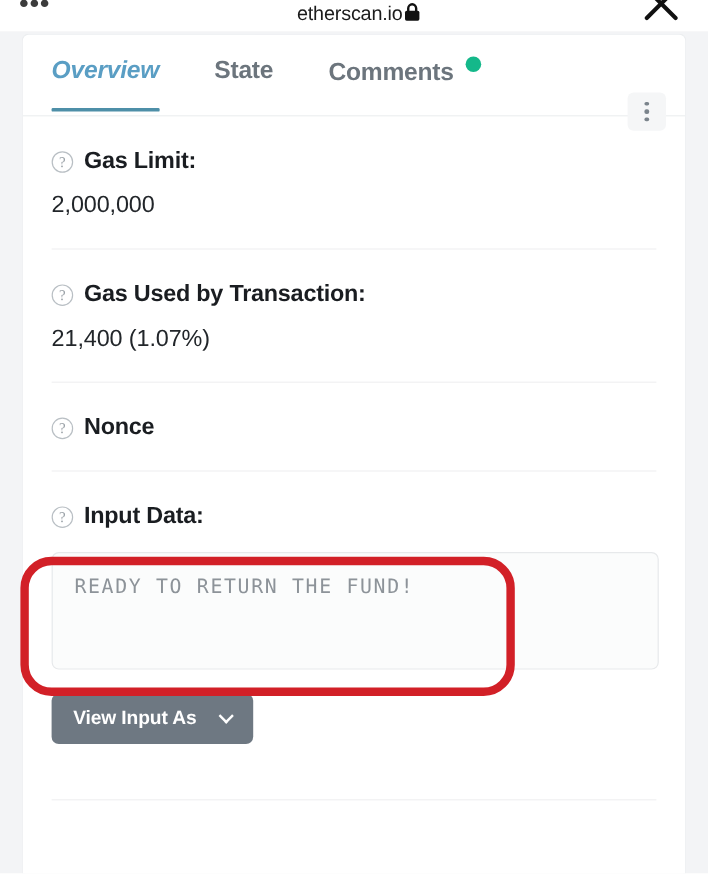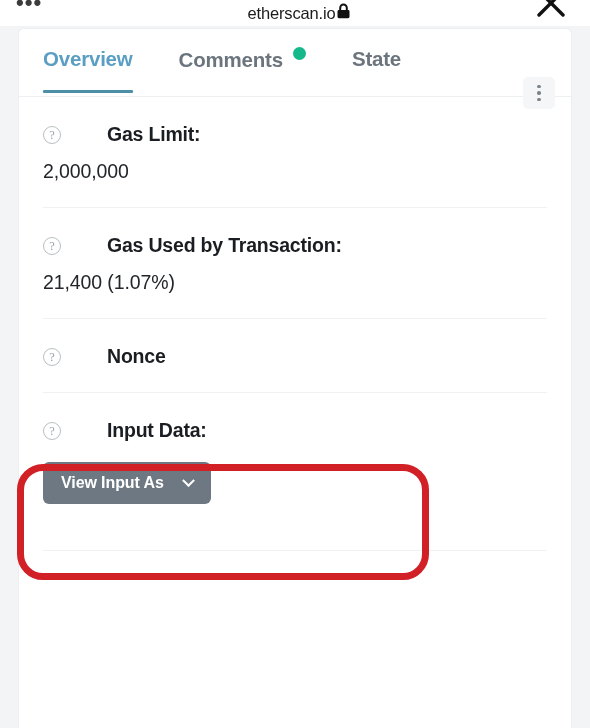--- a/index.html
+++ b/index.html
@@ -114,20 +114,21 @@
     padding: 0 0 22px 0;
     margin-right: 46px;
     white-space: nowrap;
     cursor: pointer;
   }
 
   .tab:last-child { margin-right: 0; }
 
   .tab.active {
     color: #5a9ec4;
+    font-style: italic;
   }
 
   .tab.active::after {
     content: "";
     position: absolute;
     left: 0; right: 0;
     bottom: 0;
     height: 3px;
     background: #4e8fa8;
     border-radius: 1px;
@@ -197,21 +198,20 @@
     font-weight: 400;
     margin-right: 9px;
     font-family: "Liberation Serif", serif;
   }
 
   .label-text {
     font-size: 19.5px;
     font-weight: 700;
     color: #1a1d21;
     letter-spacing: -0.2px;
-    margin-left: 37px;
   }
 
   .value-text {
     font-size: 19.5px;
     color: #22262a;
     margin-top: 14px;
     letter-spacing: -0.1px;
   }
 
   
@@ -348,25 +348,25 @@
 <div class="card">
 
   <div class="tabbar">
     <div class="tabs">
 
       <div class="tab active">
         <span>Overview</span>
       </div>
 
       <div class="tab">
+        <span>State</span>
+      </div>
+
+      <div class="tab">
         <span>Comments</span><span class="tab-dot"></span>
-      </div>
-
-      <div class="tab">
-        <span>State</span>
       </div>
 
     </div>
 
     <div class="kebab-btn">
       <i></i>
       <i></i>
       <i></i>
     </div>
   </div>
@@ -395,20 +395,21 @@
         <span class="label-text">Nonce</span>
       </div>
     </div>
 
     <div class="row no-border">
       <div class="label-line">
         <span class="q-icon">?</span>
         <span class="label-text">Input Data:</span>
       </div>
 
+      <textarea class="input-box" readonly="" style="">READY TO RETURN THE FUND!</textarea>
 
       <button class="view-input-btn">
         <span>View Input As</span>
         <span class="chev-down"></span>
       </button>
     </div>
 
     <div class="footer-row">
       
     </div>

